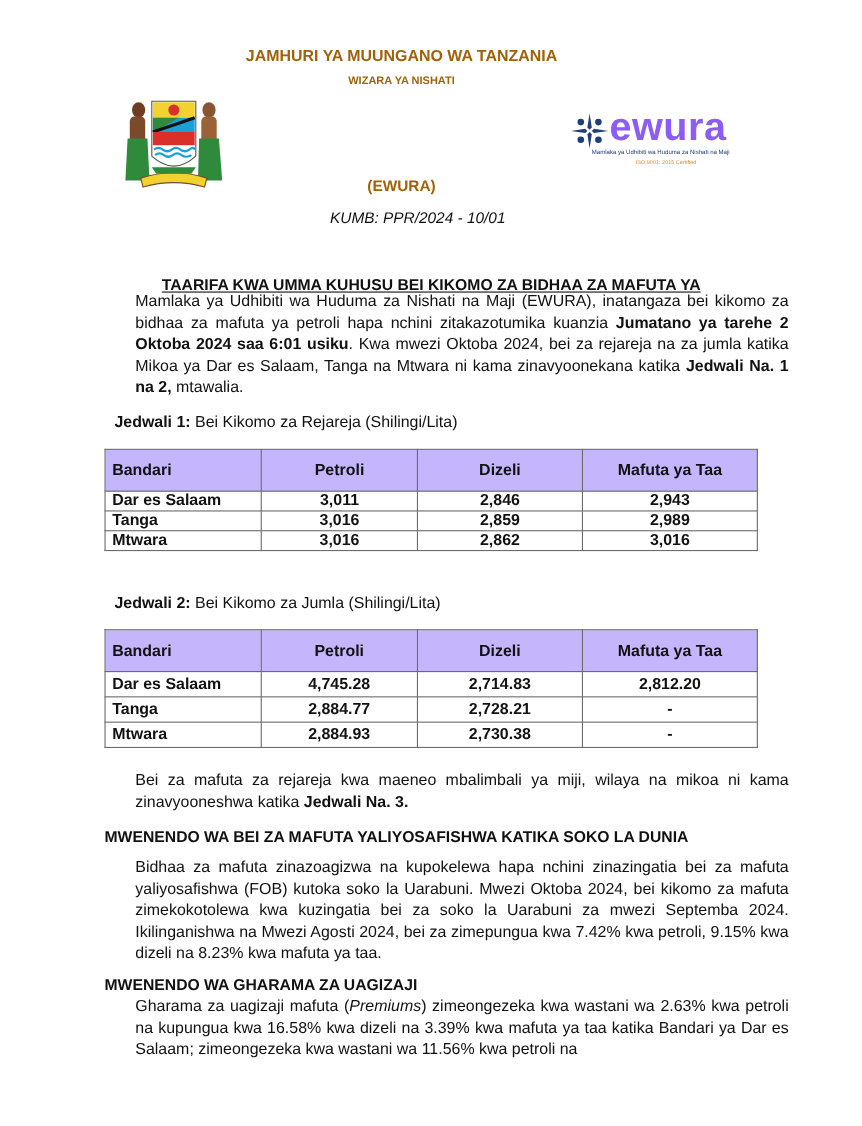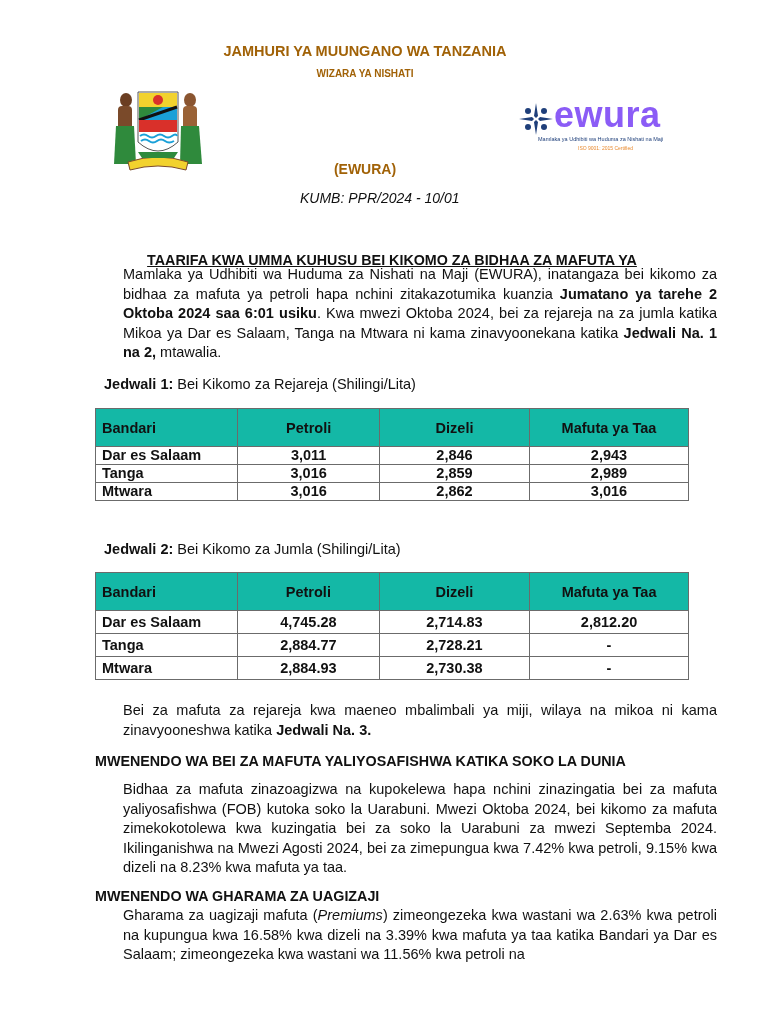--- a/index.html
+++ b/index.html
@@ -32,21 +32,21 @@
   .section-h { position: absolute; left: 95px; font-size: 14.3px; font-weight: bold; }
   .sh-world { top: 753px; }
   .sh-premium { top: 888px; }
 
   .caption { position: absolute; left: 104px; font-size: 14.5px; text-align: center; }
   .cap-1 { top: 376px; }
   .cap-2 { top: 541px; }
 
   table.price-table { position: absolute; left: 95px; width: 594px; border-collapse: collapse; font-size: 14.5px; }
   table.price-table th, table.price-table td { border: 1px solid #6b6b6b; font-weight: bold; }
-  table.price-table th { background: #14b8a6; font-weight: bold; height: 35px; text-align: center; }
+  table.price-table th { background: #c4b5fd; font-weight: bold; height: 35px; text-align: center; }
   table.price-table th.col-port, table.price-table td.col-port { text-align: left; padding-left: 6px; }
   table.price-table td { text-align: center; padding: 0; }
   .t1 { top: 408px; }
   .t1 td { height: 17px; line-height: 17px; }
   .t2 { top: 572px; }
   .t2 th { height: 37px; }
   .t2 td { height: 22px; line-height: 22px; }
   .c1 { width: 138px; } .c2 { width: 143px; } .c3 { width: 152px; } .c4 { width: 161px; }
 </style>
 </head>

